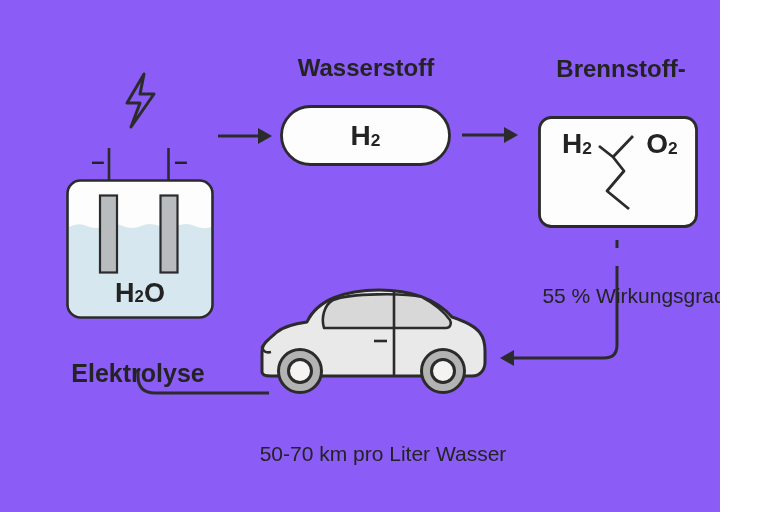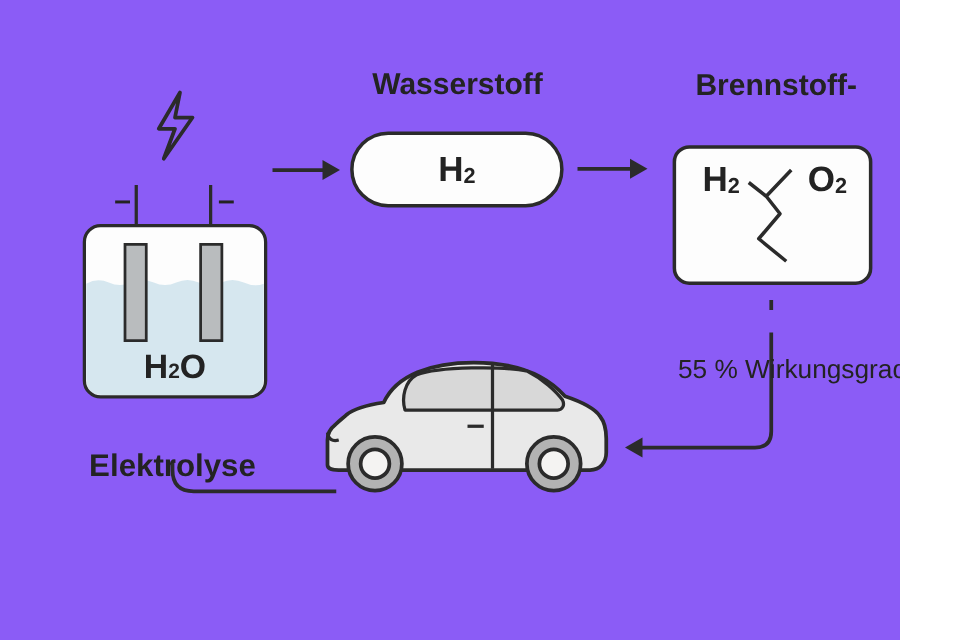--- a/index.html
+++ b/index.html
@@ -157,18 +157,19 @@
 
   <div class="label formula h2o-label">
     <span>H</span>
       <span class="subscript">2</span>
       <span>O</span>
   </div>
 
   <div class="label title-lg elektrolyse-label">Elektrolyse</div>
 
 
+  <div class="label plain consumption-label">50-70 km pro Liter Wasser</div>
 
   <div class="label sign sign-left">–</div>
 
   <div class="label sign sign-right">–</div>
 
 </div>
 
 </body></html>

